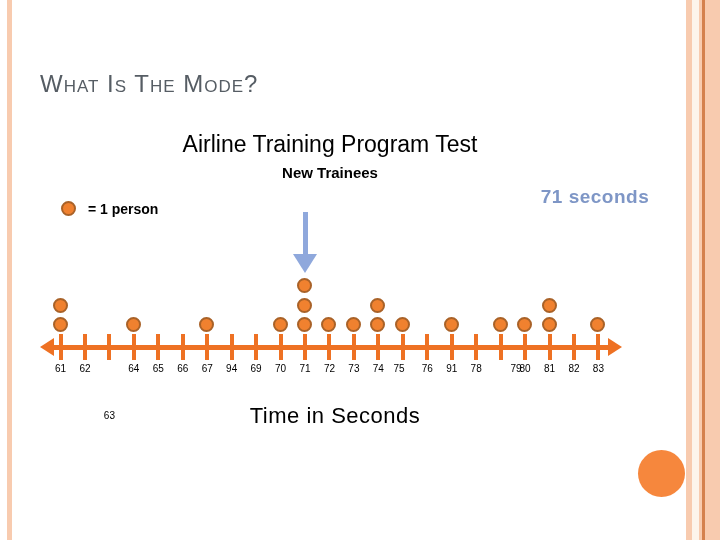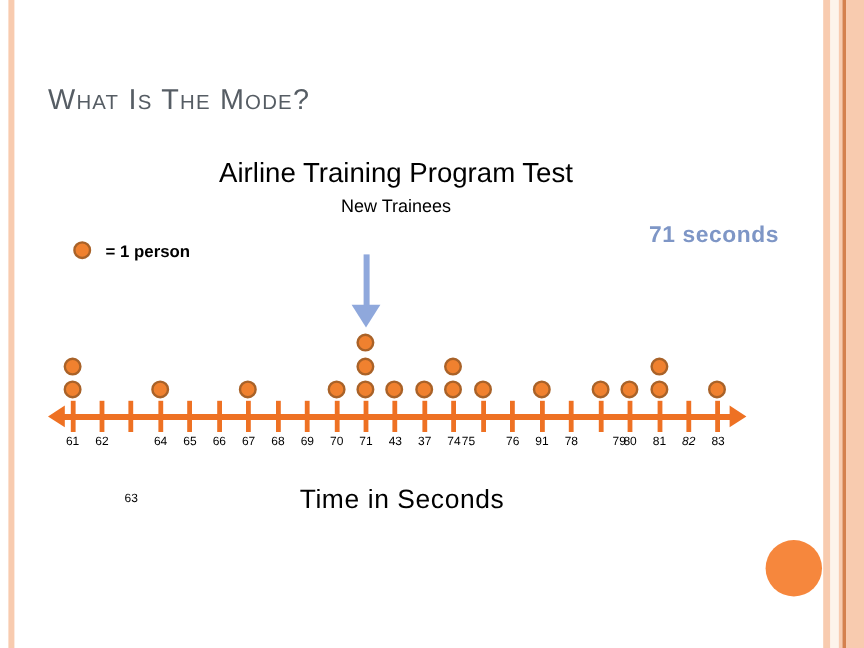--- a/index.html
+++ b/index.html
@@ -17,21 +17,21 @@
   #stripe-r4{left:702px;width:3px;background:var(--stripe-dark);}
   #stripe-r5{left:705px;width:15px;background:var(--stripe-peach);}
   #corner-circle{left:638px;top:450px;width:47px;height:47px;border-radius:50%;background:var(--circle-orange);}
 
   #slide-title{
     left:40px;top:70px;width:500px;
     font-size:24px;font-variant:small-caps;letter-spacing:1px;
     color:var(--title-gray);
   }
   #chart-title{left:40px;top:131px;width:580px;text-align:center;font-size:23px;color:#000;}
-  #chart-subtitle{left:40px;top:164px;width:580px;text-align:center;font-size:15px;font-weight:normal;color:#000;}
+  #chart-subtitle{left:40px;top:164px;width:580px;text-align:center;font-size:15px;font-weight:bold;color:#000;}
   #answer-text{left:510px;top:186px;width:170px;text-align:center;font-size:19px;font-weight:bold;letter-spacing:.5px;color:var(--answer-blue);}
 
   .dot{
     position:absolute;width:11px;height:11px;border-radius:50%;
     background:var(--dot-fill);border:2.5px solid var(--dot-border);
   }
   #legend{left:61px;top:201px;width:200px;height:20px;}
   #legend-label{position:absolute;left:27px;top:0px;font-size:14px;font-weight:bold;color:#000;}
 
   
@@ -97,61 +97,61 @@
     <div class="tick-label" style="left: 80.85px;">64</div>
     <div class="dot" style="left: 85.85px; top: 49px;"></div>
     <div class="tick" style="left: 116.3px;"></div>
     <div class="tick-label" style="left: 105.3px;">65</div>
     <div class="tick" style="left: 140.75px;"></div>
     <div class="tick-label" style="left: 129.75px;">66</div>
     <div class="tick" style="left: 165.2px;"></div>
     <div class="tick-label" style="left: 154.2px;">67</div>
     <div class="dot" style="left: 159.2px; top: 49px;"></div>
     <div class="tick" style="left: 189.65px;"></div>
-    <div class="tick-label" style="left: 178.65px;">68</div>
+    <div class="tick-label" style="left: 178.65px;">94</div>
     <div class="tick" style="left: 214.1px;"></div>
     <div class="tick-label" style="left: 203.1px;">69</div>
     <div class="tick" style="left: 238.55px;"></div>
     <div class="tick-label" style="left: 227.55px;">70</div>
     <div class="dot" style="left: 232.55px; top: 49px;"></div>
     <div class="tick" style="left: 263px;"></div>
     <div class="tick-label" style="left: 252px;">71</div>
     <div class="dot" style="left: 257px; top: 49px;"></div>
     <div class="dot" style="left: 257px; top: 29.5px;"></div>
     <div class="dot" style="left: 257px; top: 10px;"></div>
     <div class="tick" style="left: 287.45px;"></div>
-    <div class="tick-label" style="left: 276.45px;">43</div>
+    <div class="tick-label" style="left: 276.45px;">72</div>
     <div class="dot" style="left: 281.45px; top: 49px;"></div>
     <div class="tick" style="left: 311.9px;"></div>
-    <div class="tick-label" style="left: 300.9px;">37</div>
+    <div class="tick-label" style="left: 300.9px;">73</div>
     <div class="dot" style="left: 305.9px; top: 49px;"></div>
     <div class="tick" style="left: 336.35px;"></div>
     <div class="tick-label" style="left: 325.35px;">74</div>
     <div class="dot" style="left: 330.35px; top: 49px;"></div>
     <div class="dot" style="left: 330.35px; top: 29.5px;"></div>
     <div class="tick" style="left: 360.8px;"></div>
-    <div class="tick-label" style="left: 330px; text-align: right;">75</div>
+    <div class="tick-label" style="left: 346px;">75</div>
     <div class="dot" style="left: 354.8px; top: 49px;"></div>
     <div class="tick" style="left: 385.25px;"></div>
     <div class="tick-label" style="left: 374.25px;">76</div>
     <div class="tick" style="left: 409.7px;"></div>
     <div class="tick-label" style="left: 398.7px;">91</div>
     <div class="dot" style="left: 403.7px; top: 49px;"></div>
     <div class="tick" style="left: 434.15px;"></div>
     <div class="tick-label" style="left: 423.15px;">78</div>
     <div class="tick" style="left: 458.6px;"></div>
     <div class="tick-label" style="left: 463px; text-align: center;">79</div>
     <div class="dot" style="left: 452.6px; top: 49px;"></div>
     <div class="tick" style="left: 483.05px;"></div>
     <div class="tick-label" style="left: 472.05px;">80</div>
     <div class="dot" style="left: 477.05px; top: 49px;"></div>
     <div class="tick" style="left: 507.5px;"></div>
     <div class="tick-label" style="left: 496.5px;">81</div>
     <div class="dot" style="left: 501.5px; top: 49px;"></div>
     <div class="dot" style="left: 501.5px; top: 29.5px;"></div>
     <div class="tick" style="left: 531.95px;"></div>
-    <div class="tick-label" style="left: 520.95px; font-style: italic;">82</div>
+    <div class="tick-label" style="left: 520.95px;">82</div>
     <div class="tick" style="left: 556.4px;"></div>
     <div class="tick-label" style="left: 545.4px;">83</div>
     <div class="dot" style="left: 550.4px; top: 49px;"></div>
   </div>
 
 <div class="abs" id="x-axis-label">Time in Seconds</div>
 
 </body></html>

